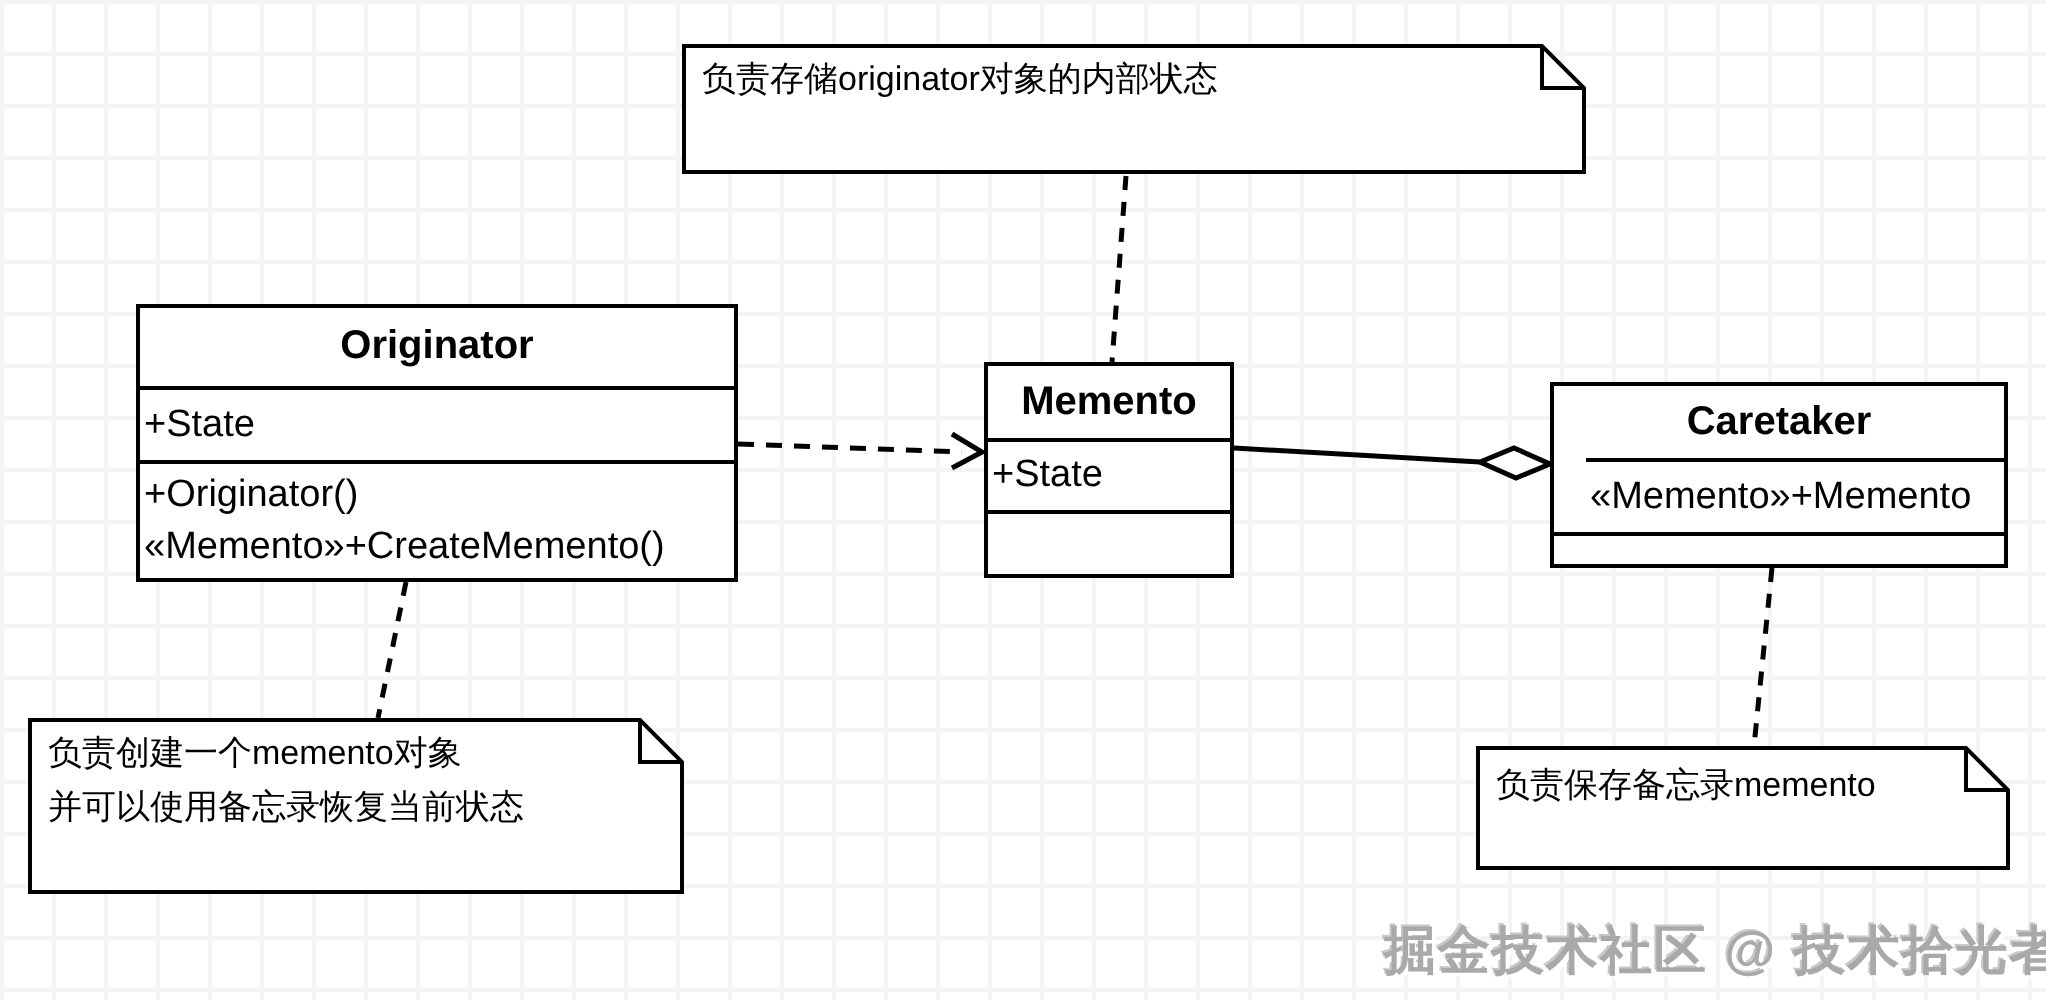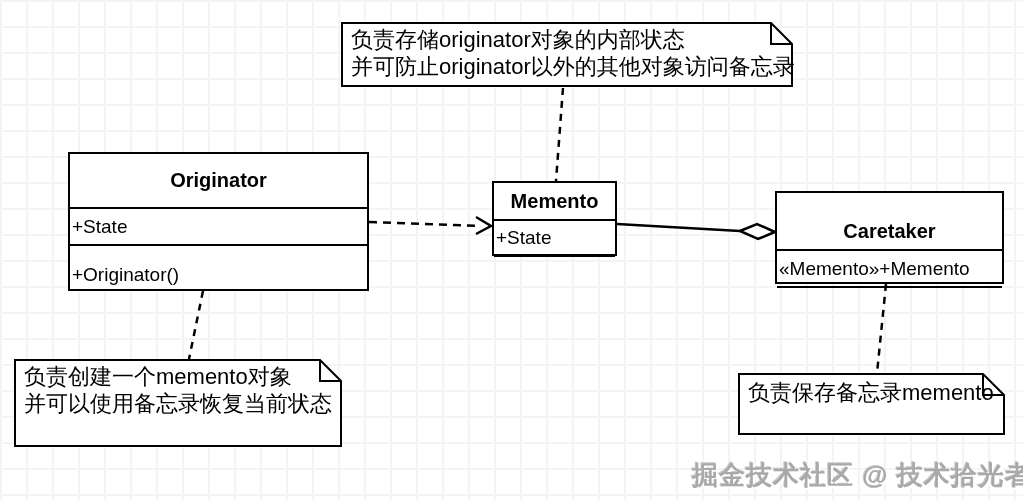--- a/index.html
+++ b/index.html
@@ -46,21 +46,21 @@
     justify-content: center;
   }
   .uml-section .member { line-height: 26px; white-space: nowrap; }
   .uml-section.empty { padding: 0; }
   
   .note { position: absolute; }
   .note svg { position: absolute; left: 0; top: 0; }
   .note-text {
     position: absolute;
     left: 10px; top: 4px; right: 24px; bottom: 2px;
-    font-size: 22px;
+    font-size: 17px;
     line-height: 27px;
     white-space: nowrap;
   }
   
   .watermark {
     position: absolute;
     left: 692px;
     top: 458px;
     font-size: 26px;
     font-weight: bold;
@@ -90,45 +90,45 @@
     <path d="M 886 284 L 876 383" stroke="#000" stroke-width="2.5" stroke-dasharray="7 6" fill="none"></path>
   </svg>
 
   <div class="note" style="left:341px; top:22px; width:452px; height:65px;">
     <svg width="452" height="65">
       <path d="M 1 1 L 430 1 L 451 22 L 451 64 L 1 64 Z" fill="#ffffff" stroke="#000" stroke-width="2"></path>
       <path d="M 430 1 L 430 22 L 451 22" fill="none" stroke="#000" stroke-width="2"></path>
     </svg>
     <div class="note-text">
       <div>负责存储originator对象的内部状态</div>
-      <div>并可防止originator以外的其他对象访问备忘录</div>
     </div>
   </div>
 
   <div class="uml-class" style="left:68px; top:152px; width:301px; height:139px;">
-    <div class="uml-title" style="height:53px;">Originator</div>
+    <div class="uml-title" style="height:39px;">Originator</div>
     <div class="uml-section" style="height:37px;">
       <div class="member">+State</div>
     </div>
     <div class="uml-section" style="height:59px;">
       <div class="member">+Originator()</div>
+      <div class="member">«Memento»+CreateMemento()</div>
     </div>
   </div>
 
-  <div class="uml-class" style="left:492px; top:181px; width:125px; height:75px;">
+  <div class="uml-class" style="left:492px; top:181px; width:125px; height:108px;">
     <div class="uml-title" style="height:36px;">Memento</div>
     <div class="uml-section" style="height:36px;">
       <div class="member">+State</div>
     </div>
     <div class="uml-section empty" style="height:15px;"></div>
   </div>
 
   <div class="uml-class" style="left:775px; top:191px; width:229px; height:93px;">
-    <div class="uml-title" style="height:36px;margin-top:20px;">Caretaker</div>
-    <div class="uml-section" style="height:37px;">
+    <div class="uml-title" style="height:36px;">Caretaker</div>
+    <div class="uml-section" style="height:37px;margin-left:16px;">
       <div class="member">«Memento»+Memento</div>
     </div>
     <div class="uml-section empty" style="height:14px;"></div>
   </div>
 
   <div class="note" style="left:14px; top:359px; width:328px; height:88px;">
     <svg width="328" height="88">
       <path d="M 1 1 L 306 1 L 327 22 L 327 87 L 1 87 Z" fill="#ffffff" stroke="#000" stroke-width="2"></path>
       <path d="M 306 1 L 306 22 L 327 22" fill="none" stroke="#000" stroke-width="2"></path>
     </svg>

